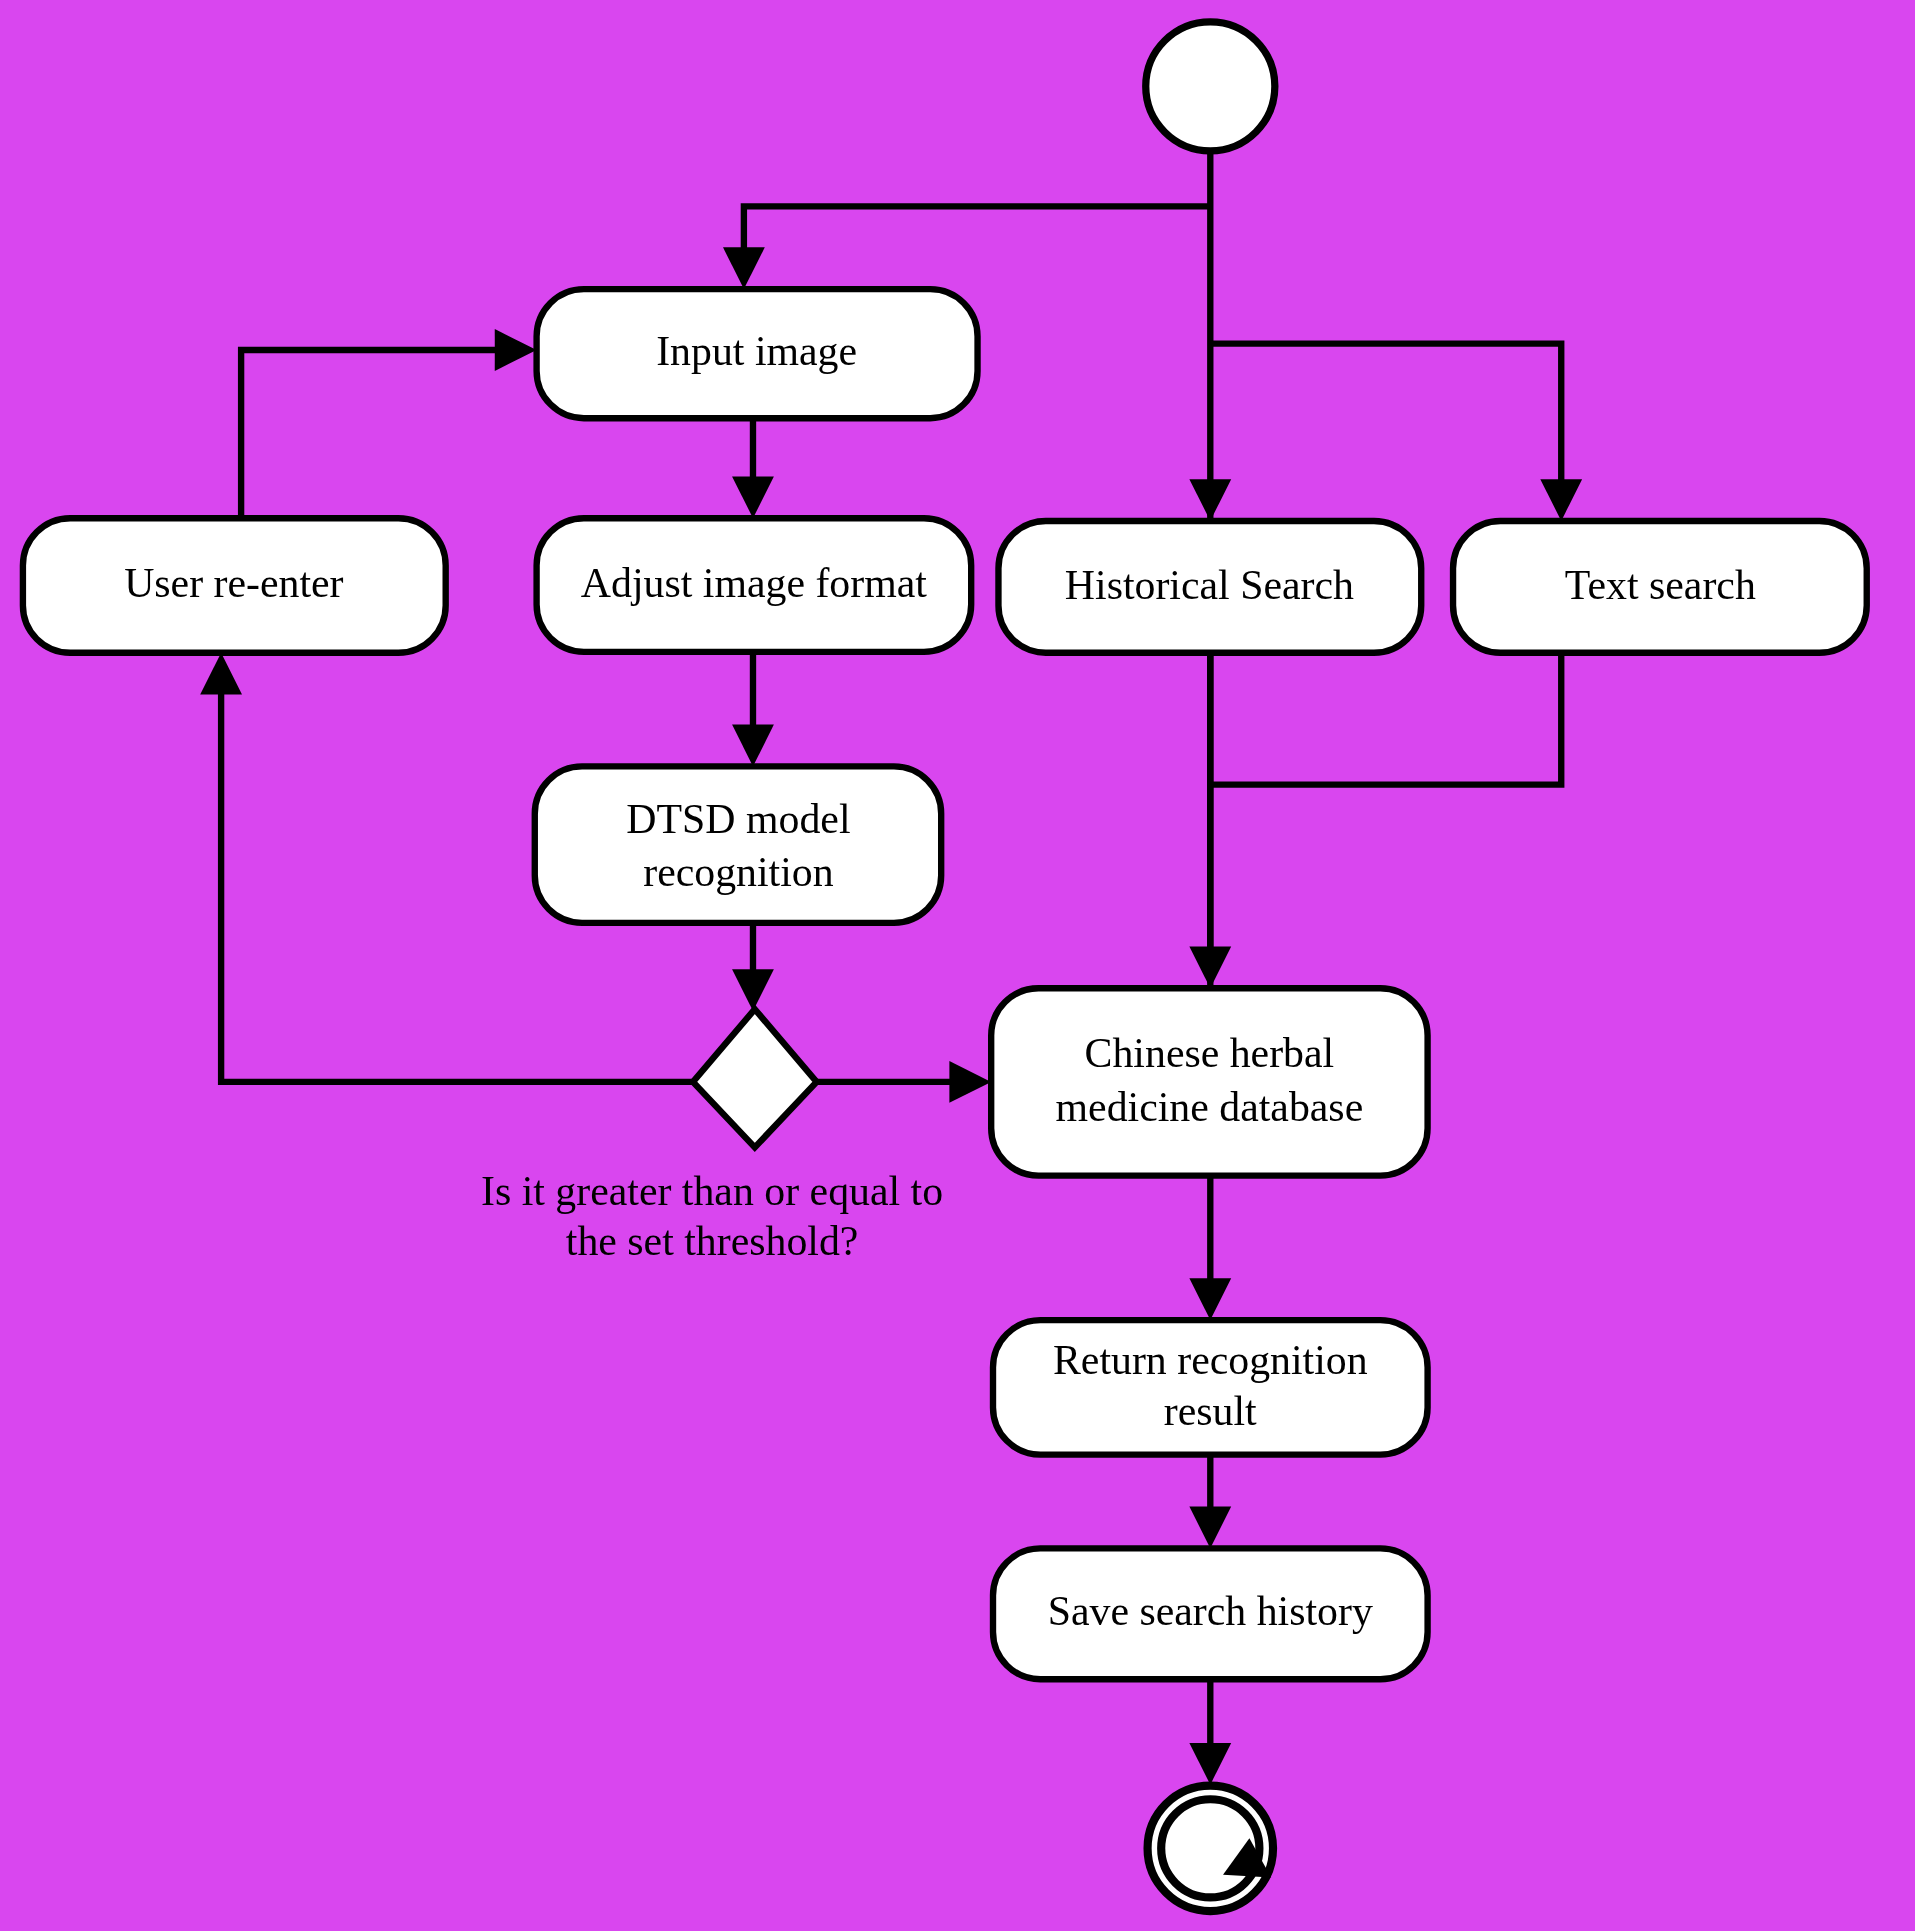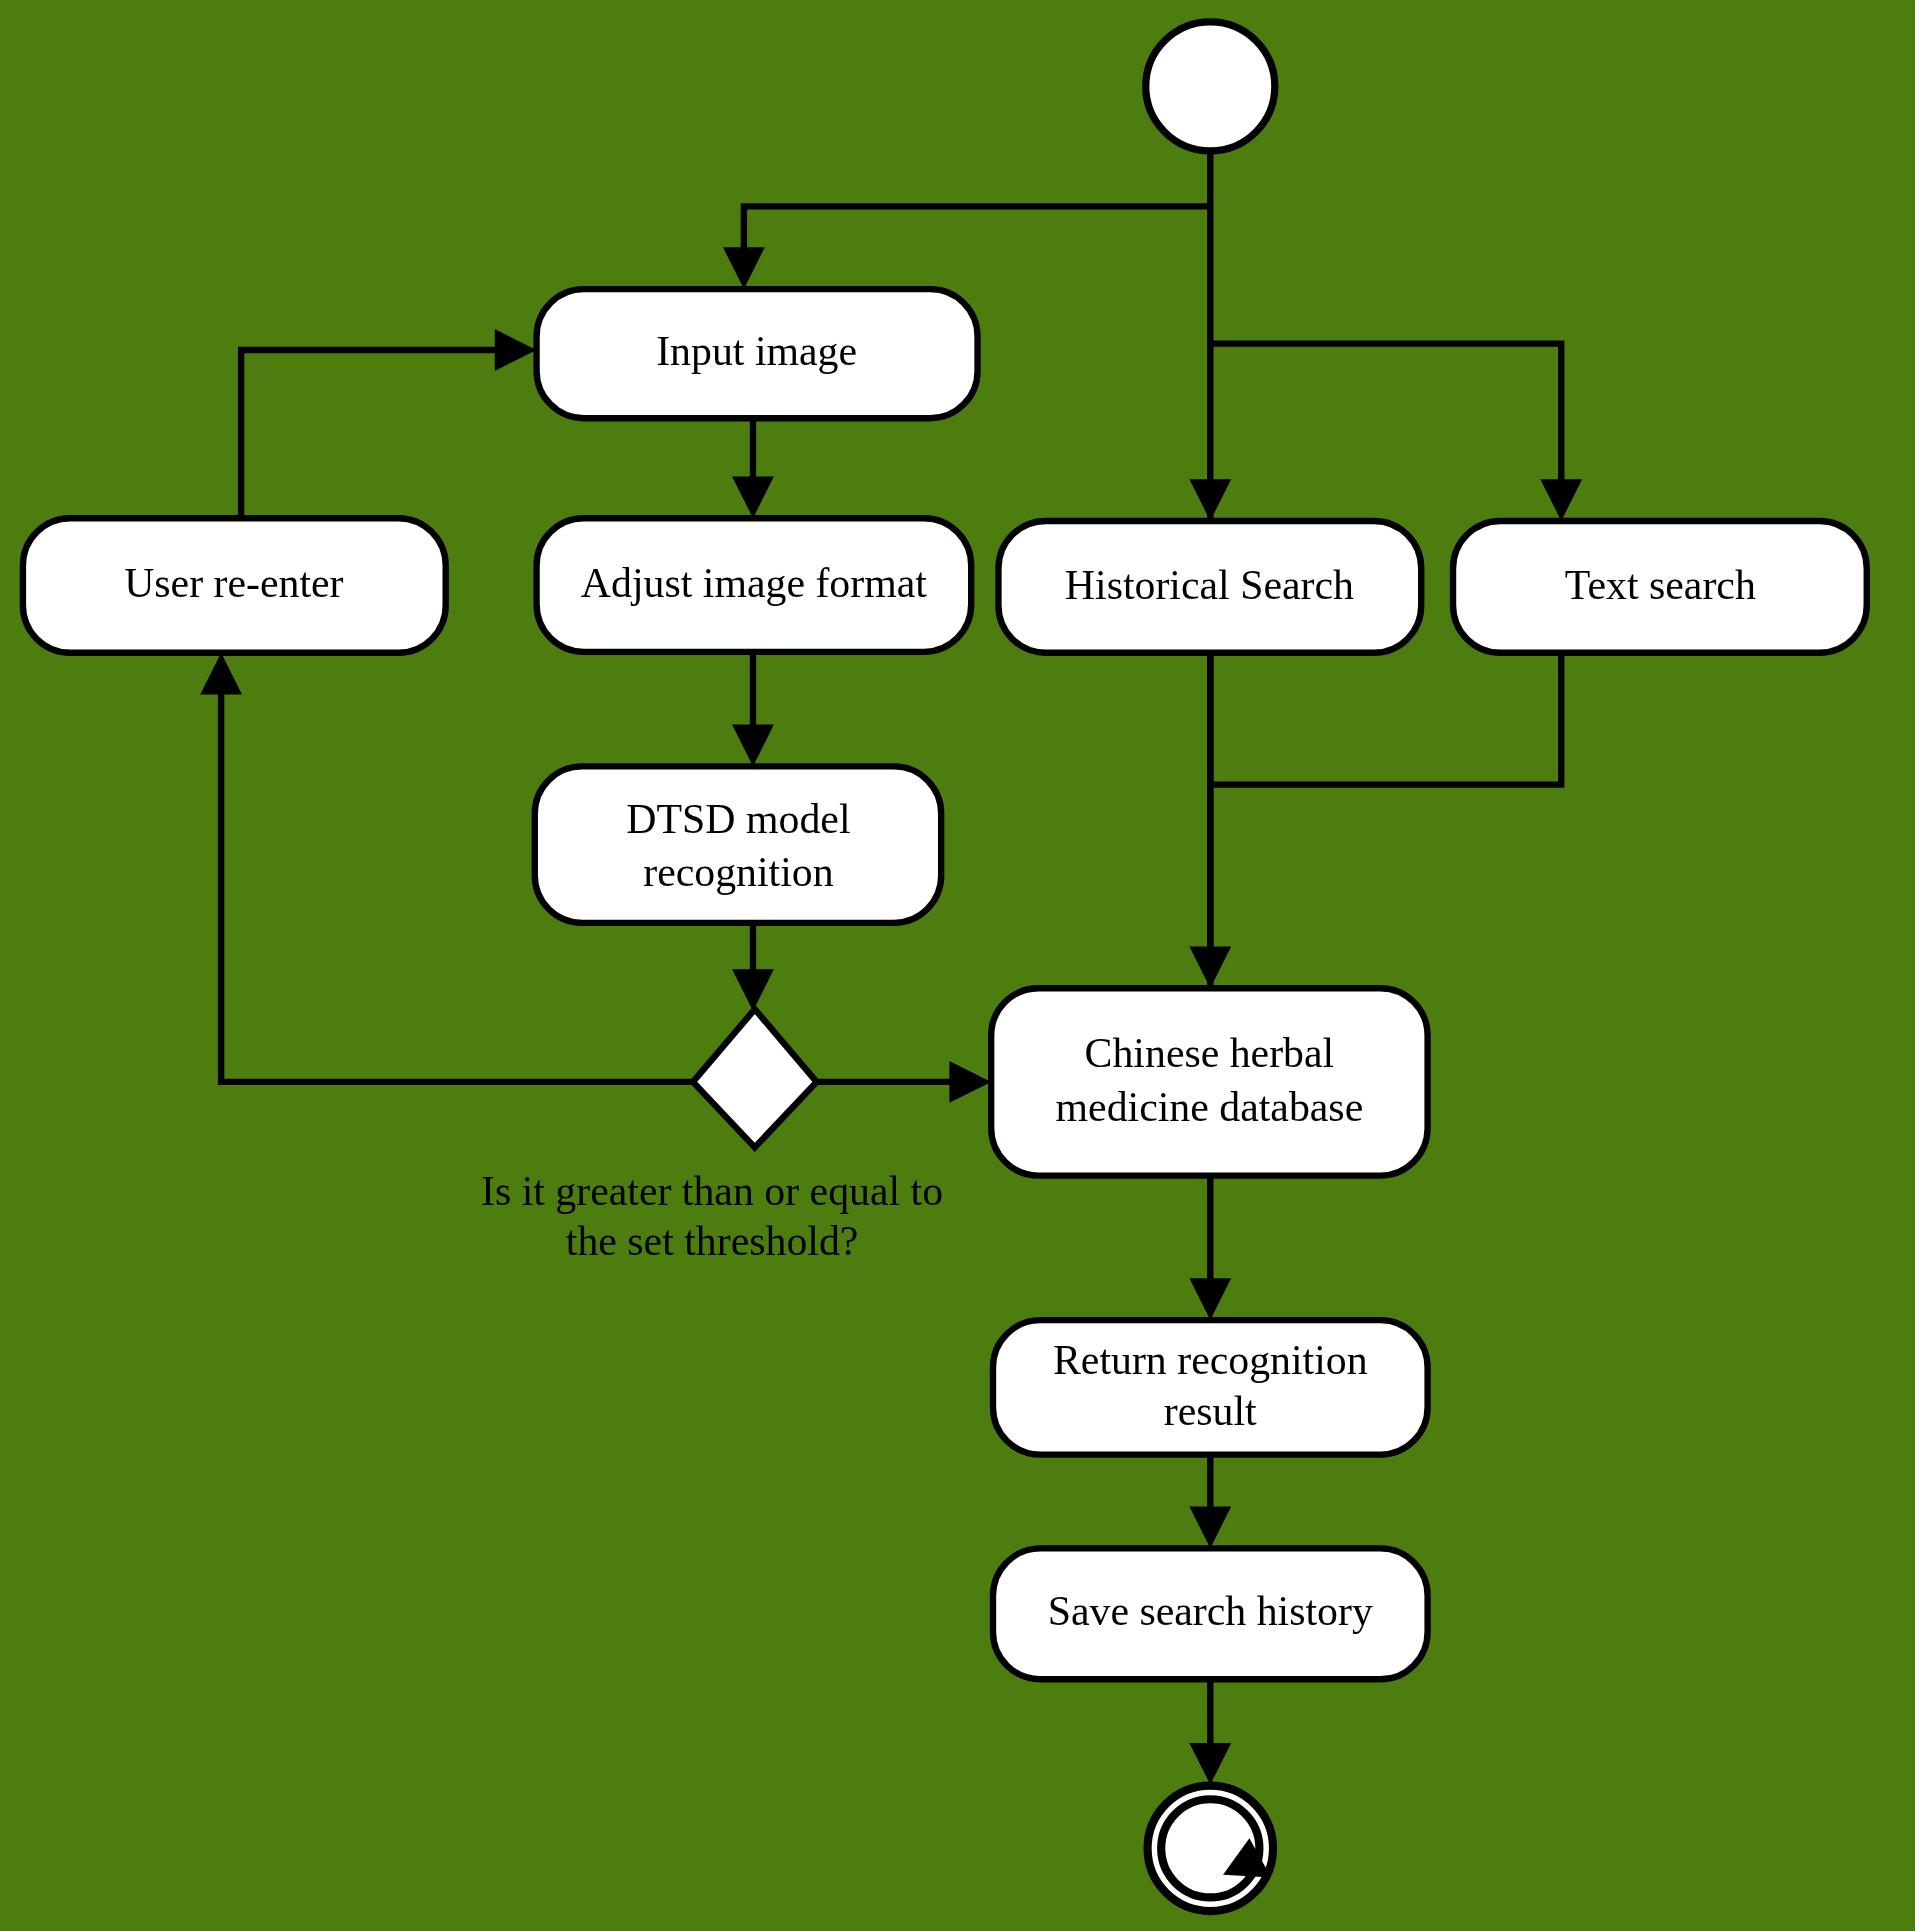--- a/index.html
+++ b/index.html
@@ -9,21 +9,21 @@
   }
   body {
     width: 1916px;
     height: 1932px;
     font-family: "Liberation Serif", "DejaVu Serif", serif;
   }
   #diagram-root {
     position: relative;
     width: 1916px;
     height: 1932px;
-    background: #4d7c0f;
+    background: #d946ef;
   }
   svg.flow {
     display: block;
     width: 1916px;
     height: 1932px;
   }
   .node-shape {
     fill: #ffffff;
     stroke: #000000;
     stroke-width: 7;

